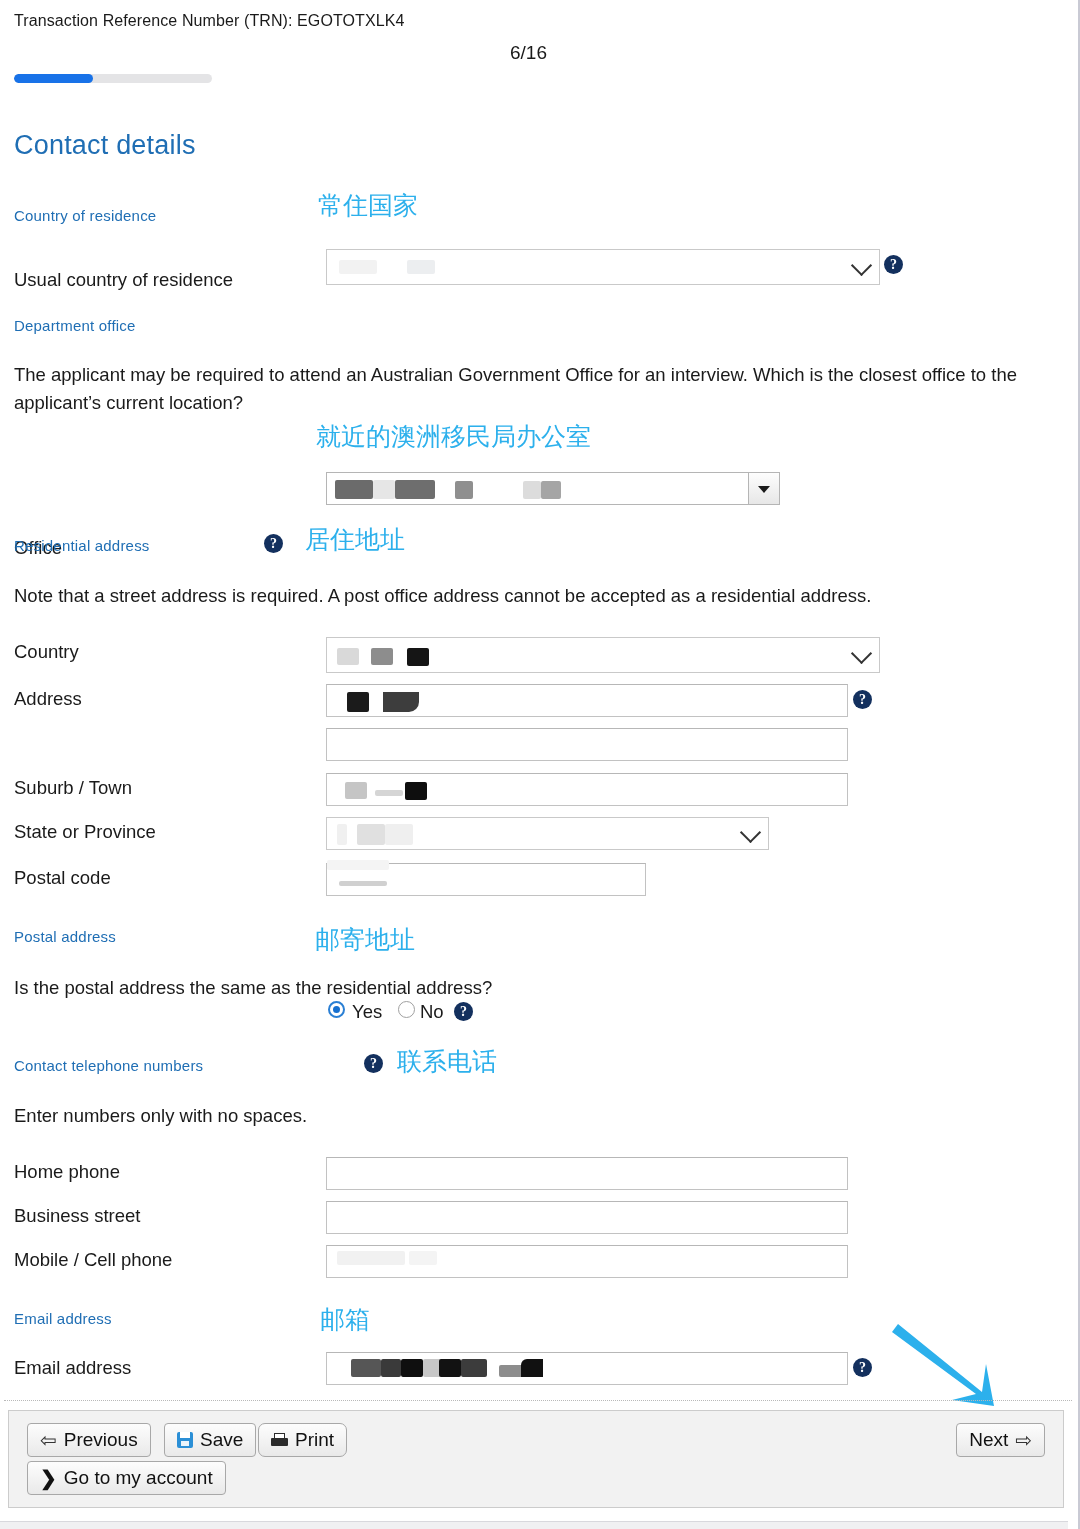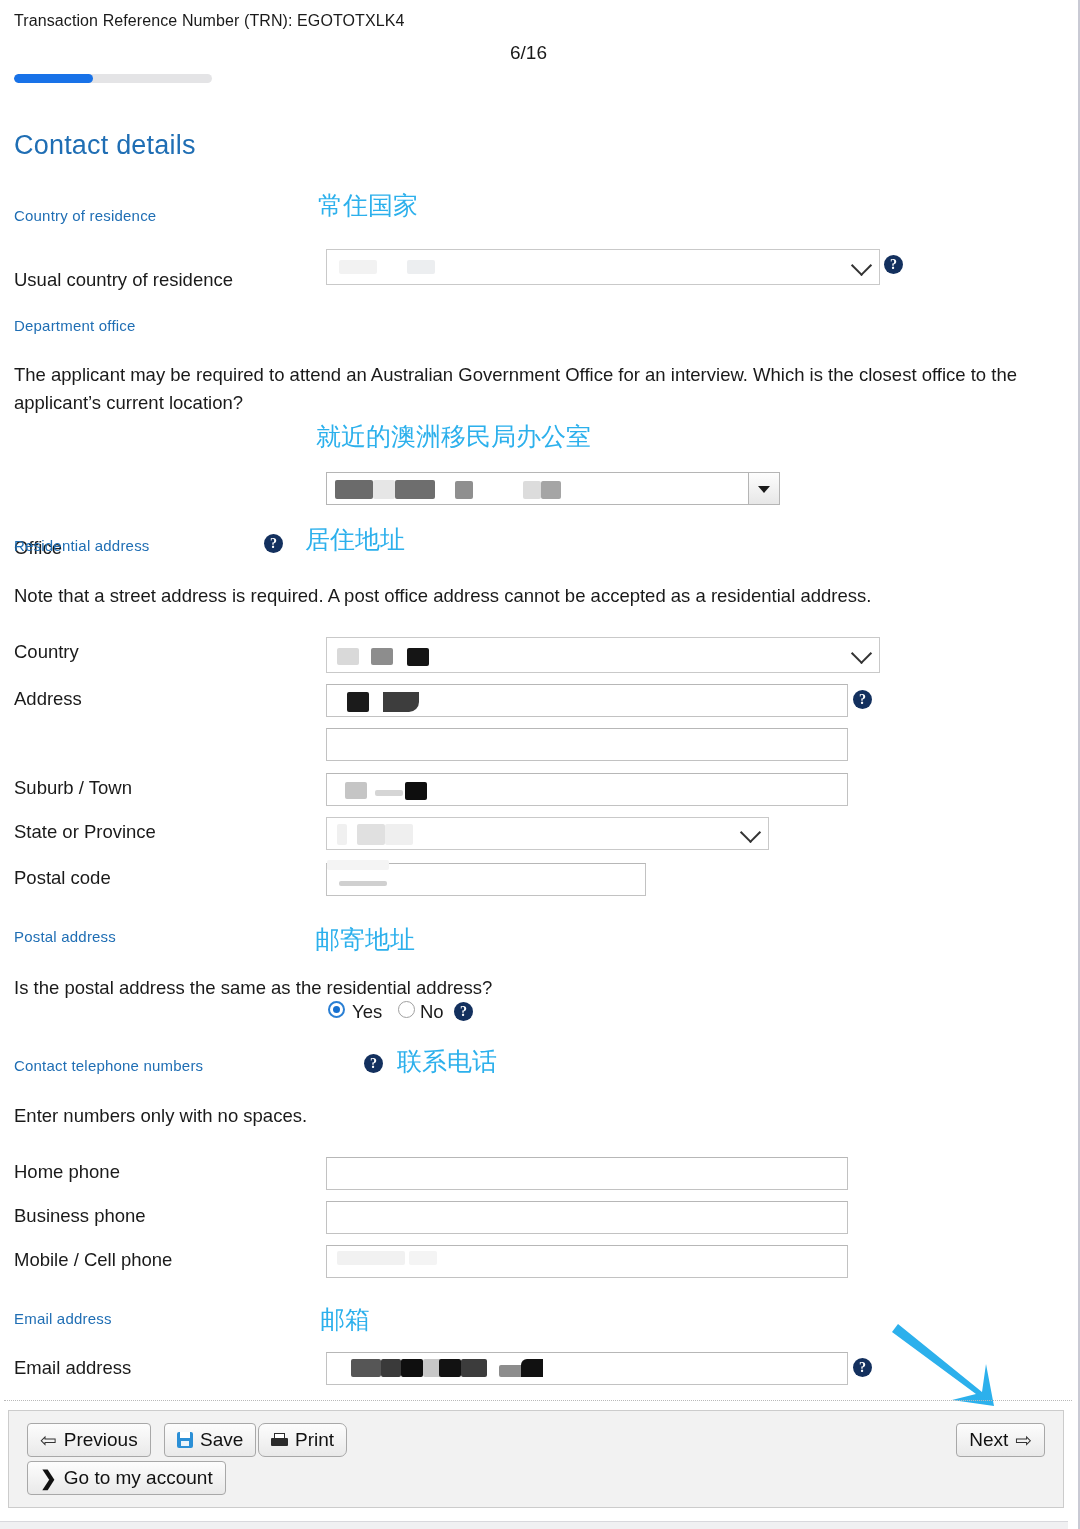--- a/index.html
+++ b/index.html
@@ -348,21 +348,21 @@
   <div class="help" style="left:454px; top:1002px;">?</div>
 
   <div class="h2" style="left: 14px; top: 1057px; color: rgb(31, 110, 180);">Contact telephone numbers</div>
   <div class="help" style="left:364px; top:1054px;">?</div>
   <div class="cn" style="left: 397px; top: 1045px; color: rgb(44, 176, 236);">联系电话</div>
   <div class="para" style="left:14px; top:1102px; width:1000px;">Enter numbers only with no spaces.</div>
 
   <div class="lbl" style="left:14px; top:1161px;">Home phone</div>
   <div class="field" style="left:326px; top:1157px; width:522px; height:33px;"></div>
 
-  <div class="lbl" style="left:14px; top:1205px;">Business phone</div>
+  <div class="lbl" style="left:14px; top:1205px;">Business street</div>
   <div class="field" style="left:326px; top:1201px; width:522px; height:33px;"></div>
 
   <div class="lbl" style="left:14px; top:1249px;">Mobile / Cell phone</div>
   <div class="field" style="left:326px; top:1245px; width:522px; height:33px;">
     <div class="redact" style="left:10px; top:5px; width:68px; height:14px; background:#f1f1f1;"></div>
     <div class="redact" style="left:82px; top:5px; width:28px; height:14px; background:#f4f4f4;"></div>
   </div>
 
   <div class="h2" style="left: 14px; top: 1310px; color: rgb(31, 110, 180);">Email address</div>
   <div class="cn" style="left: 320px; top: 1303px; color: rgb(44, 176, 236);">邮箱</div>

